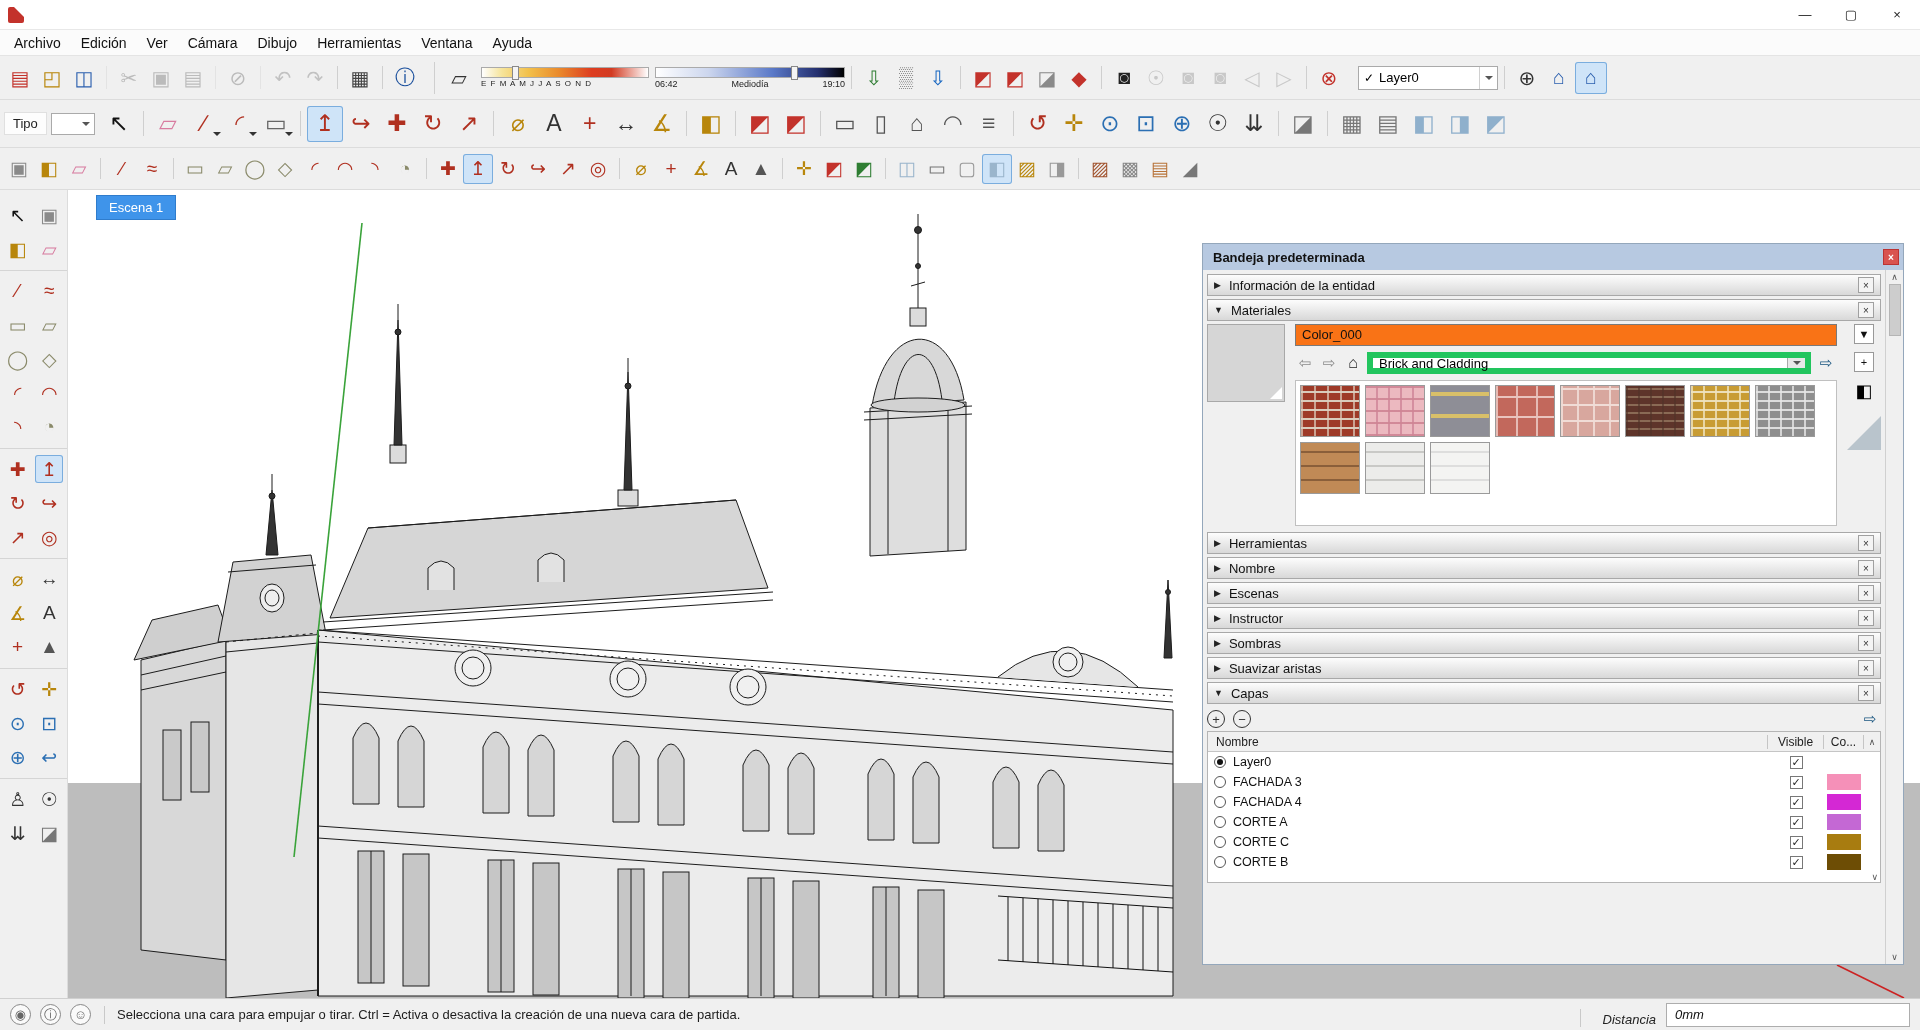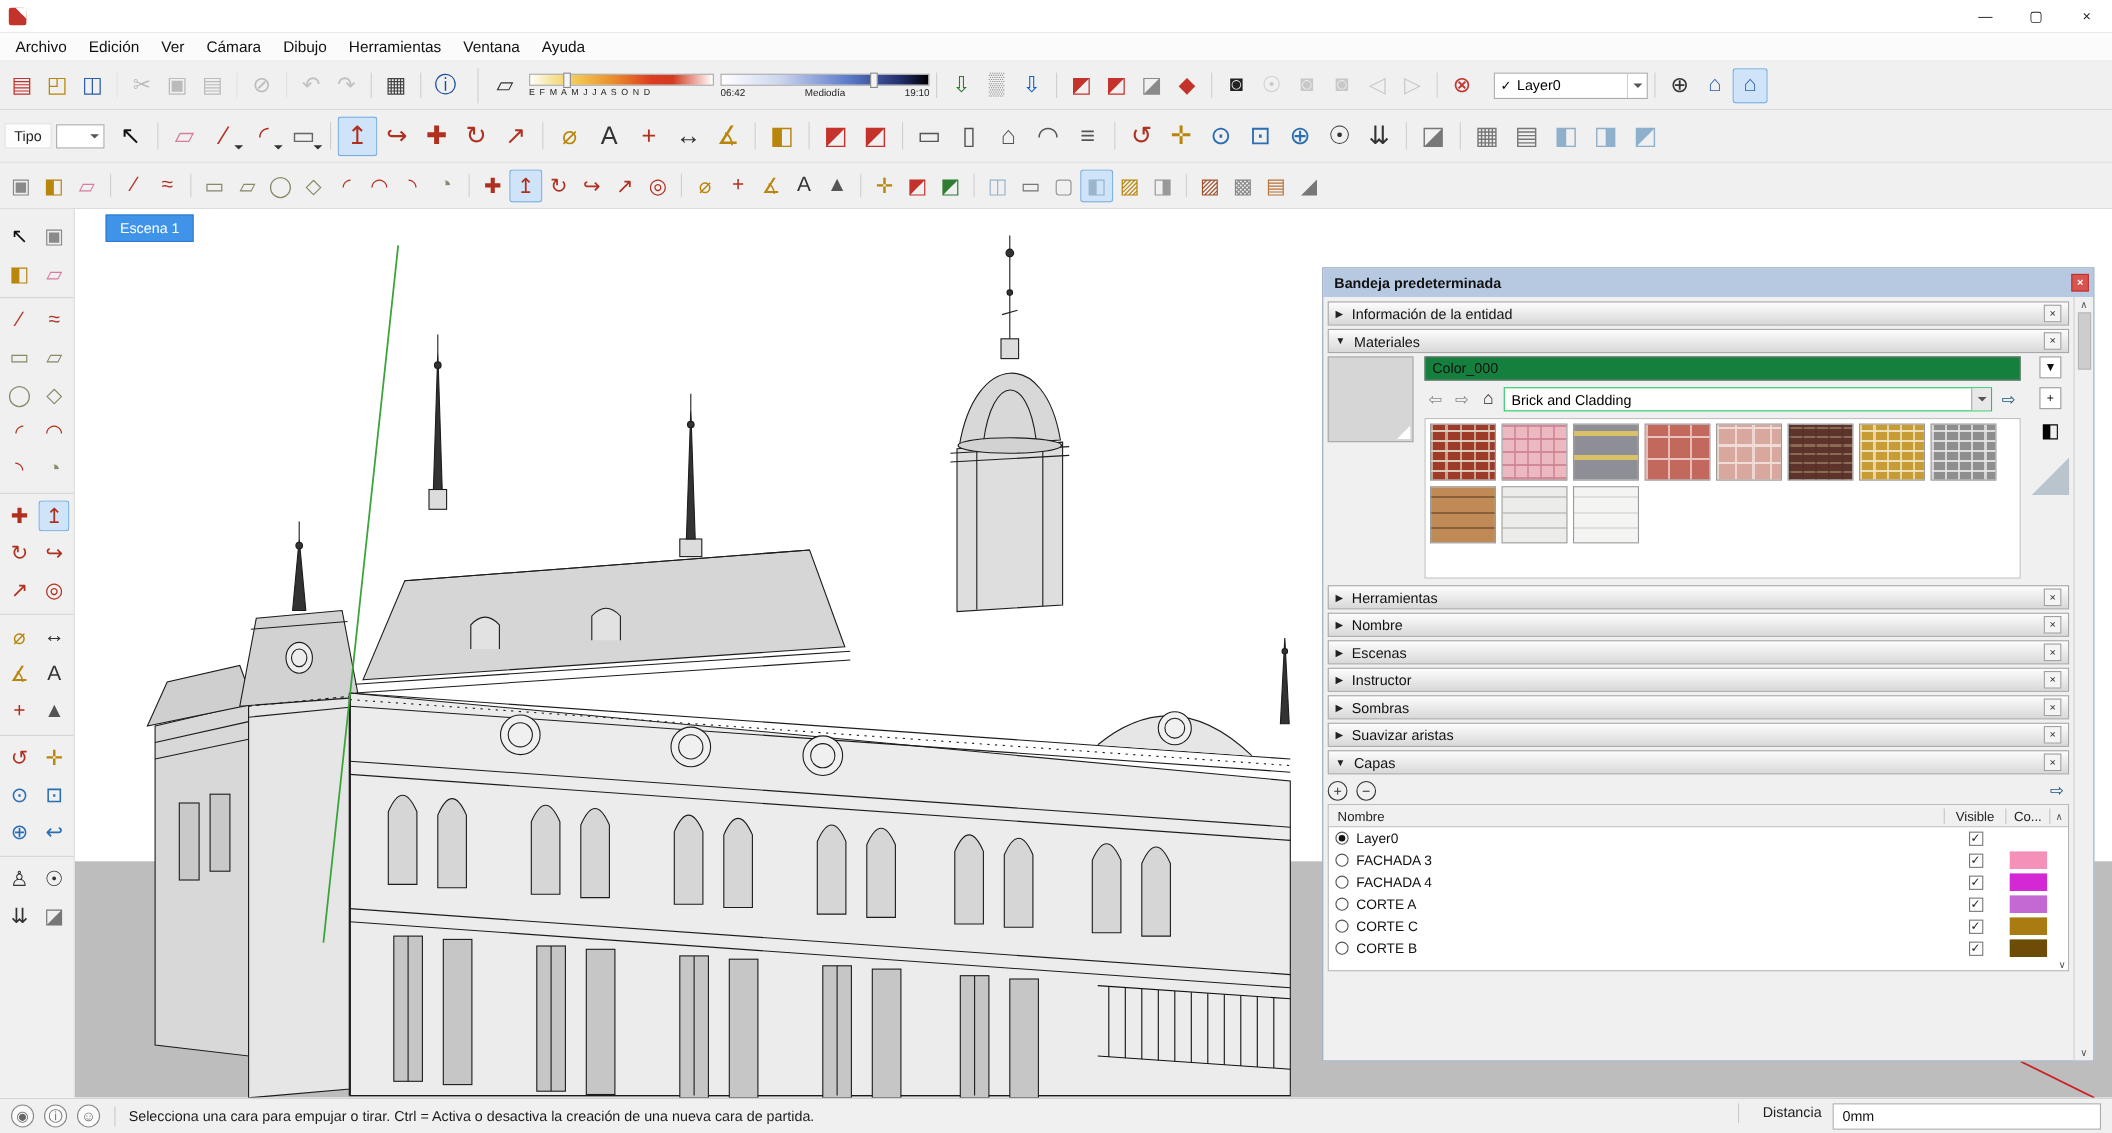--- a/index.html
+++ b/index.html
@@ -60,32 +60,32 @@
   .vstrip .thumb { flex:0 0 52px; width:12px; background:#cdcdcd; border:1px solid #b5b5b5; margin-top:2px; }
   .vstrip .sp { flex:1; }
   .sect { height:22px; background:linear-gradient(#fdfdfd,#d8d8d8); border:1px solid #a8a8a8; display:flex; align-items:center; padding:0 6px; margin-bottom:3px; font-size:13px; color:#111; }
   .sect .arr { font-size:9px; margin-right:8px; color:#222; }
   .sx { margin-left:auto; width:16px; height:16px; border:1px solid #a0a0a0; background:#f4f4f4; display:flex; align-items:center; justify-content:center; font-size:10px; color:#333; }
   .mat-block { margin:2px 0 6px; }
   .mat-top { display:flex; gap:10px; }
   .mat-preview { width:78px; height:78px; background:#d6d6d6; border:1px solid #a8a8a8; position:relative; }
   .mat-preview::after { content:""; position:absolute; right:2px; bottom:2px; border:6px solid transparent; border-right-color:#fff; border-bottom-color:#fff; }
   .mat-mid { flex:1; }
-  .mat-name { height:22px; background:#15803d; border:1px solid #7a7a7a; font-size:13px; padding:2px 6px; color:#111; }
+  .mat-name { height:22px; background:#f97316; border:1px solid #7a7a7a; font-size:13px; padding:2px 6px; color:#111; }
   .mat-right { width:34px; display:flex; flex-direction:column; align-items:center; gap:8px; }
   .mini-btn { width:20px; height:20px; border:1px solid #999; background:#fff; display:flex; align-items:center; justify-content:center; font-size:11px; color:#111; }
   .tri-sample { width:0; height:0; border-left:34px solid transparent; border-bottom:34px solid #b9c4cc; margin-top:6px; }
   .mat-tabs { display:flex; align-items:flex-end; height:26px; border-bottom:1px solid #a8a8a8; margin-top:10px; }
   .mtab { font-size:13px; padding:4px 12px; border:1px solid #a8a8a8; border-bottom:none; background:#e4e4e4; color:#222; margin-right:2px; }
   .mtab[data-active="1"] { background:#f7f7f7; font-weight:bold; height:26px; }
   .eyedrop { margin-left:auto; font-size:17px; padding-right:6px; }
   .mat-nav { display:flex; align-items:center; gap:4px; margin-top:6px; }
   .nav-arrow { font-size:15px; color:#8a8a8a; width:20px; text-align:center; }
   .home-ic { font-size:16px; color:#222; width:20px; text-align:center; }
-  .mat-combo { flex:1; height:22px; background:#fff; border:1px solid #22c55e; display:flex; align-items:center; font-size:13px; padding-left:6px; }
+  .mat-combo { flex:1; height:22px; background:#fff; border:6px solid #22c55e; display:flex; align-items:center; font-size:13px; padding-left:6px; }
   .mat-combo .chev { margin-left:auto; width:18px; height:100%; background:#e8e8e8; border-left:1px solid #aaa; display:flex; align-items:center; justify-content:center; }
   .detail-btn { width:22px; text-align:center; font-size:15px; color:#16537e; }
   .swatch-area { background:#fff; border:1px solid #c0c0c0; margin-top:6px; padding:4px; height:146px; }
   .sw-grid { display:flex; flex-wrap:wrap; gap:5px; }
   .sw { width:60px; height:52px; border:1px solid #9a9a9a; flex:none; }
   .capas-block { margin-top:2px; }
   .capas-btns { display:flex; align-items:center; gap:8px; height:24px; }
   .circ-btn { width:18px; height:18px; border:1.6px solid #333; border-radius:50%; display:flex; align-items:center; justify-content:center; font-size:13px; color:#333; }
   .capas-btns .detail-btn { margin-left:auto; }
   .ltable { border:1px solid #b5b5b5; background:#fff; }
@@ -101,21 +101,21 @@
   .lrow .c-scr { width:16px; }
   .rad { width:12px; height:12px; border:1px solid #555; border-radius:50%; position:relative; flex:none; }
   .rad[data-sel="1"]::after { content:""; position:absolute; inset:2px; background:#111; border-radius:50%; }
   .cb { width:13px; height:13px; border:1px solid #777; background:#fff; font-size:11px; line-height:11px; text-align:center; color:#222; }
   .csw { width:34px; height:16px; }
   
   .statusbar { height:32px; background:#f0f0f0; border-top:1px solid #d0d0d0; display:flex; align-items:center; padding:0 10px; }
   .st-ic { width:21px; height:21px; border-radius:50%; display:flex; align-items:center; justify-content:center; font-size:13px; color:#666; border:1.5px solid #888; margin-right:9px; background:#fafafa; }
   .st-divider { width:1px; height:18px; background:#c9c9c9; margin:0 12px 0 4px; }
   .st-msg { font-size:13px; color:#1c1c1c; }
-  .st-right { margin-left:auto; display:flex; align-items:flex-start; gap:10px; }
+  .st-right { margin-left:auto; display:flex; align-items:flex-end; gap:10px;font-style:italic; }
   .st-label { font-size:13px; color:#222; }
   .dist-box { width:244px; height:24px; background:#fff; border:1px solid #adadad; font-size:13px; padding:3px 8px; color:#111; }
 </style>
 </head>
 <body>
 
 <div class="titlebar">
   <div class="logo"></div>
   <div class="win-controls">
     <div class="win-btn">—</div>

